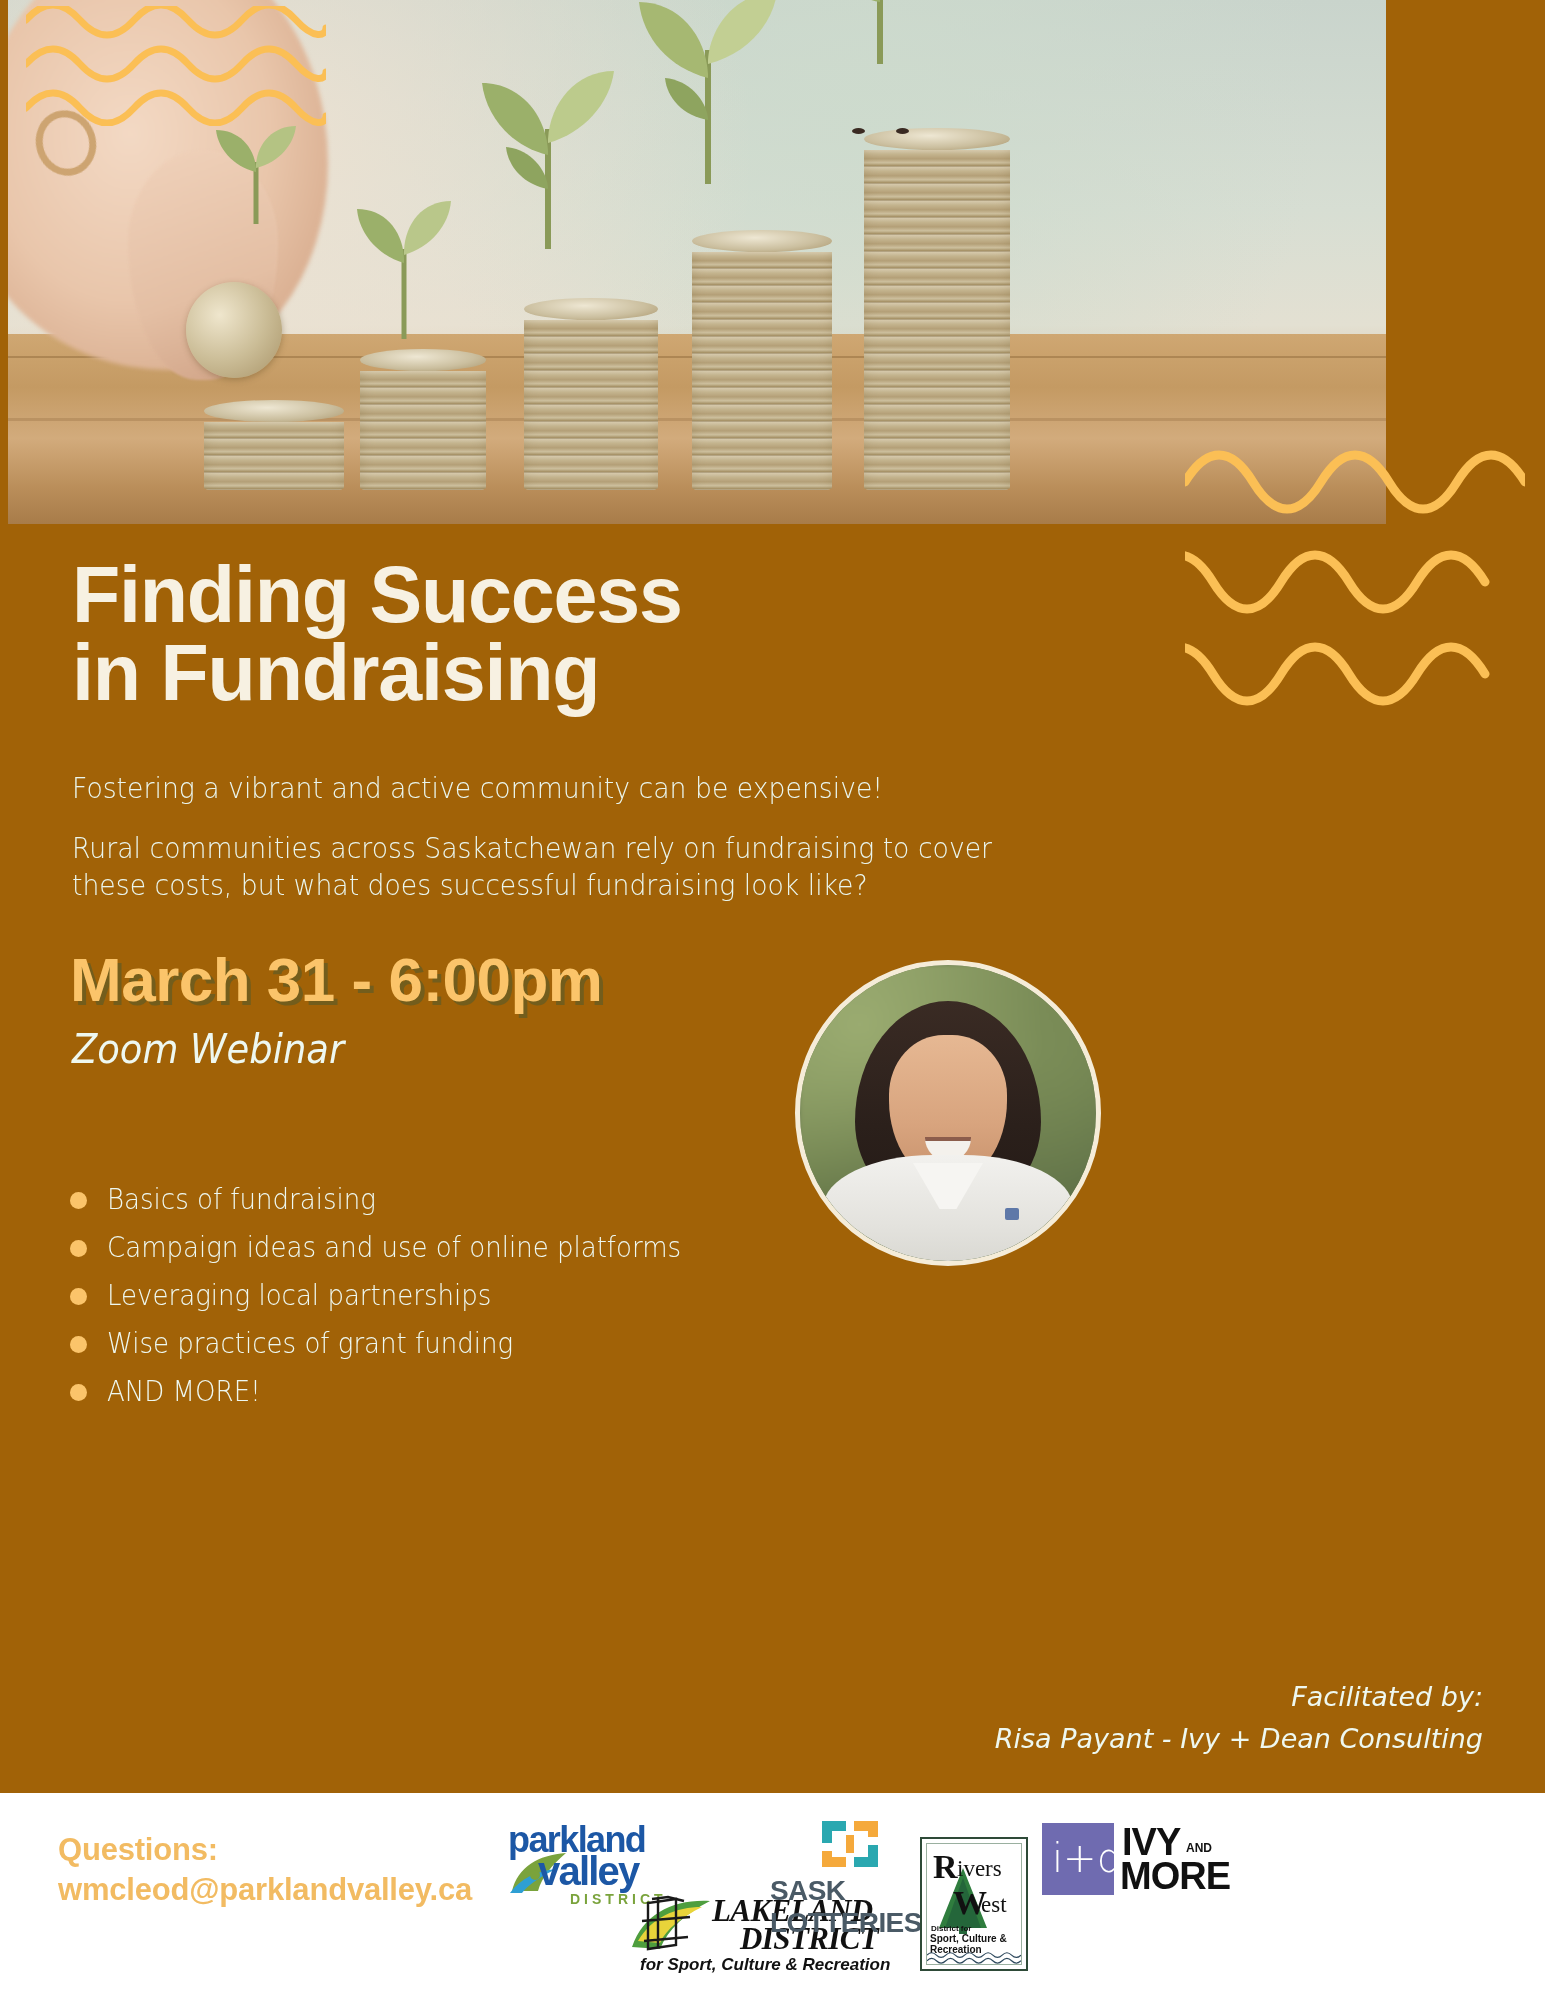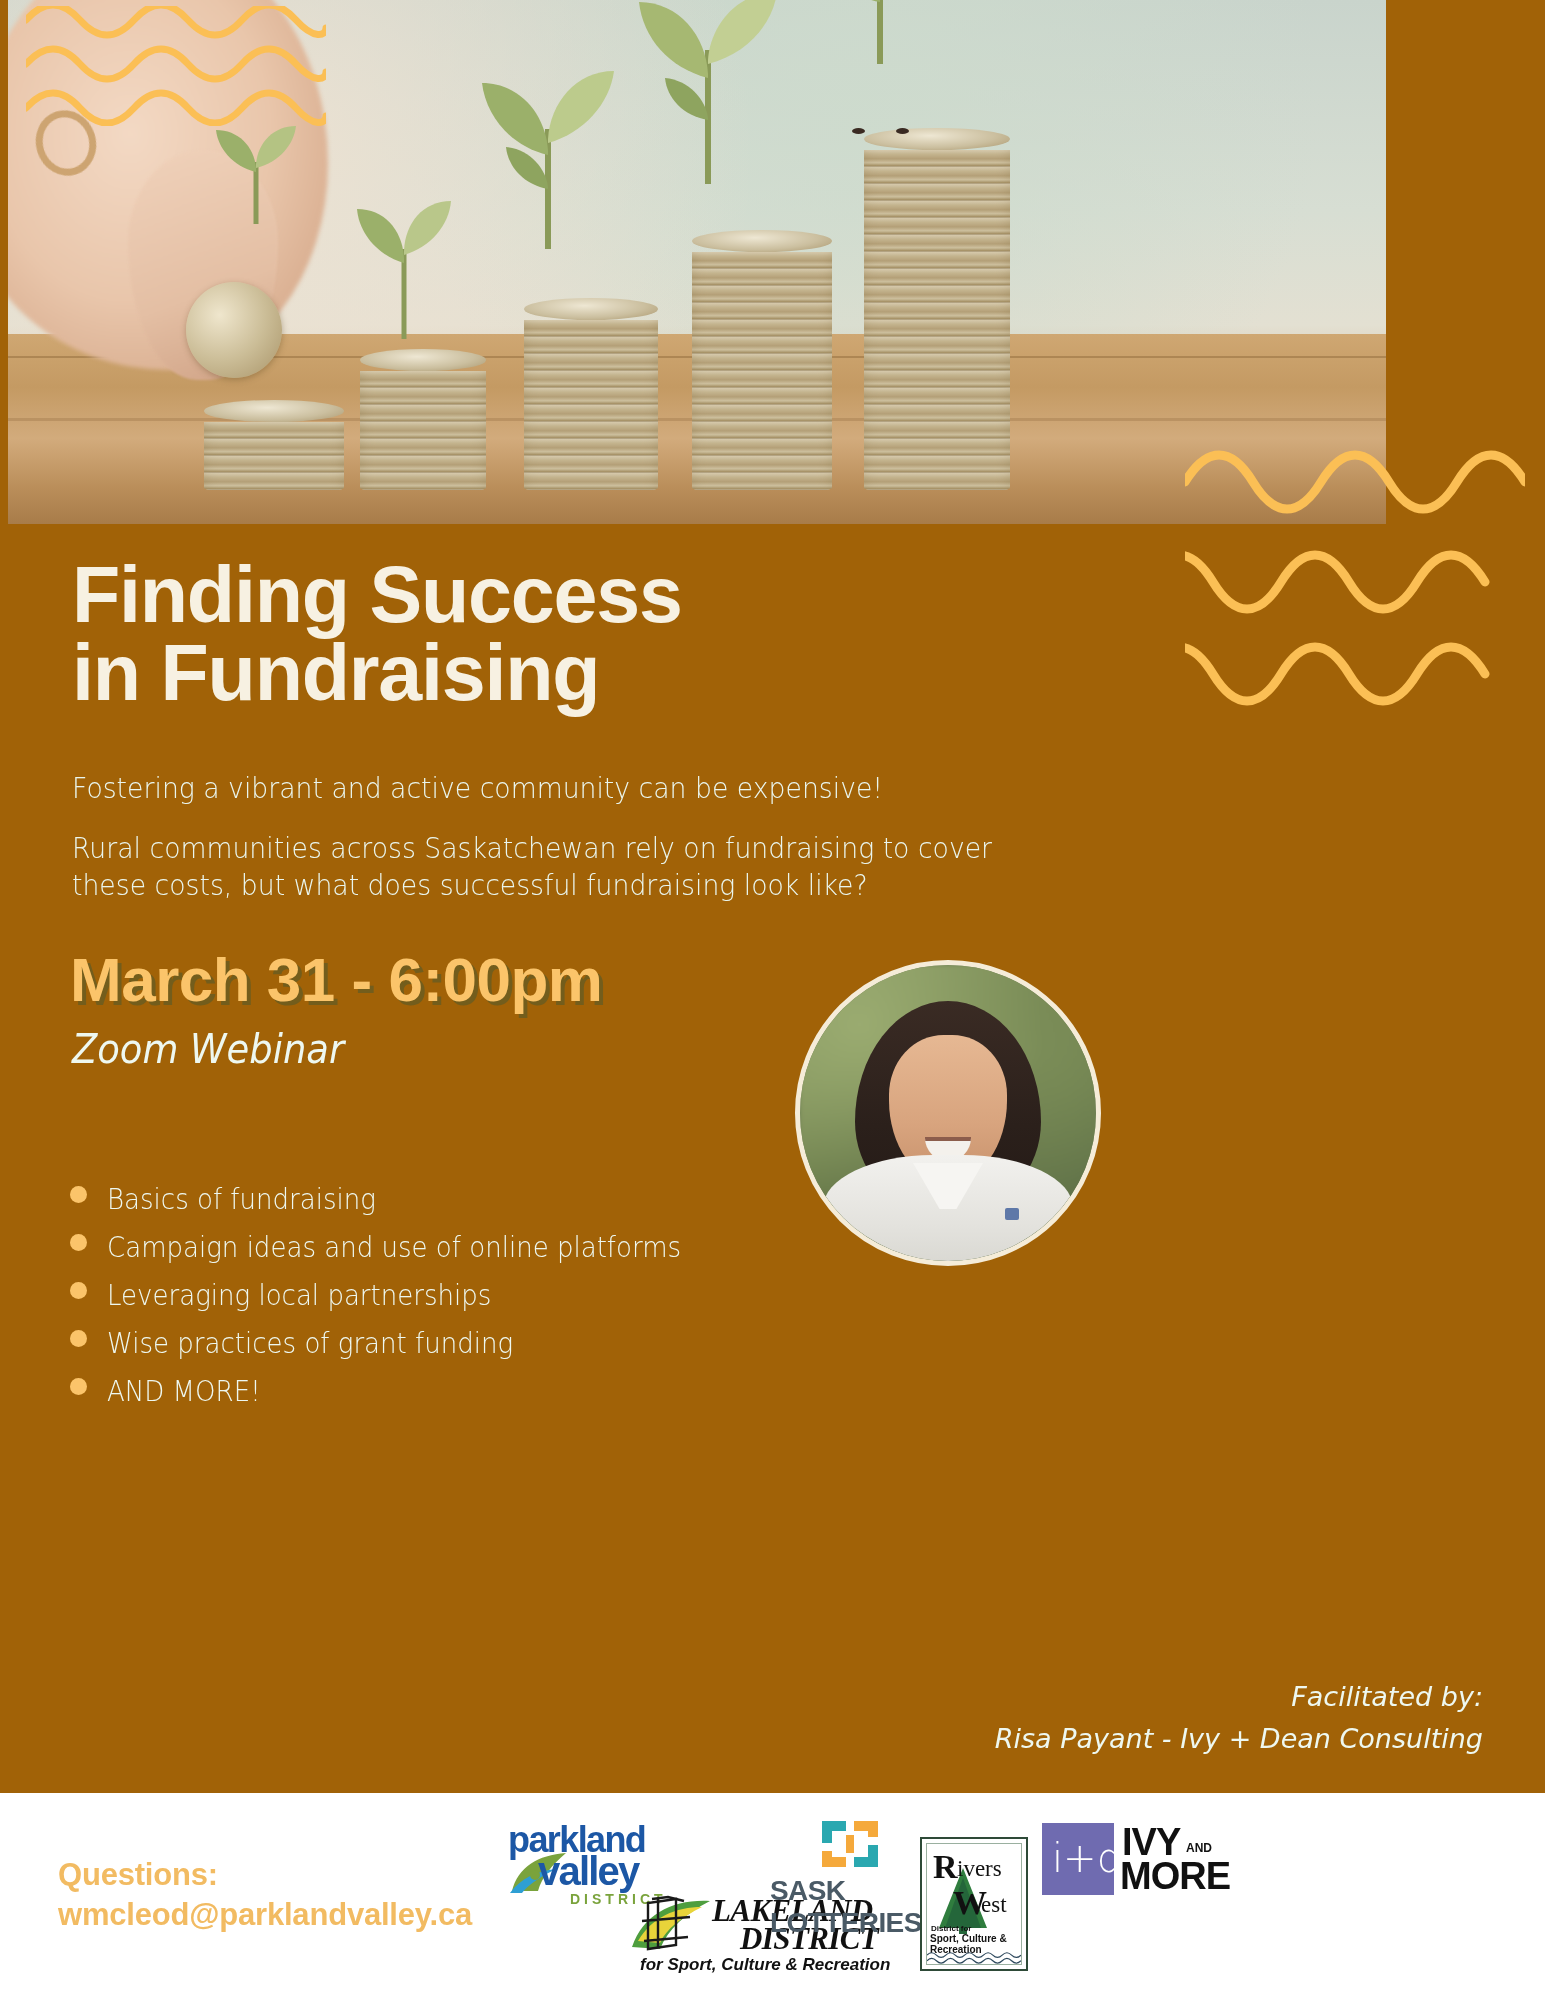--- a/index.html
+++ b/index.html
@@ -112,21 +112,21 @@
 
   .learn-head{
     position:absolute;left:70px;top:1128px;
     color:#f7f1e2;font-weight:700;font-size:40px;letter-spacing:-.3px;
   }
   .bullets{
     position:absolute;left:62px;top:1186px;width:740px;
     list-style:none;margin:0;padding:0;
   }
   .bullets li{
-    display:flex;gap:20px;
+    display:flex;align-items:center;gap:20px;
     color:#eef8f0;font-size:28px;font-weight:300;line-height:1.0;
     margin-bottom:20px;
     font-family:"DejaVu Sans", sans-serif;
   }
   .dot{
     width:17px;height:17px;border-radius:50%;background:#fbc46a;flex:0 0 auto;
     margin-left:8px;
   }
   .bul-txt{transform:scaleX(.93);transform-origin:left center;white-space:nowrap;}
 
@@ -178,21 +178,21 @@
     position:absolute;right:62px;top:1676px;text-align:right;
     color:#eef8f0;font-size:27px;font-style:italic;font-weight:300;
     font-family:"DejaVu Sans", sans-serif;line-height:1.55;
   }
 
   
   .footer{
     position:absolute;left:0;bottom:0;width:1545px;height:206px;background:#ffffff;
   }
   .questions{
-    position:absolute;left:58px;top:62px;
+    position:absolute;left:58px;top:37px;
     color:#f2bb62;font-weight:700;font-size:31px;line-height:1.30;letter-spacing:-.2px;
   }
 
   
   .pv{position:absolute;left:508px;top:22px;width:200px;height:92px;}
   .pv .pv1{position:absolute;left:0;top:4px;font-size:36px;font-weight:700;color:#1c57a5;letter-spacing:-1.6px;}
   .pv .pv2{position:absolute;left:30px;top:34px;font-size:40px;font-weight:700;color:#1c57a5;letter-spacing:-1.8px;}
   .pv .pv3{position:absolute;left:62px;top:76px;font-size:14px;font-weight:700;color:#7aa33c;letter-spacing:4px;}
   .pv-swoosh{position:absolute;left:0px;top:36px;width:62px;height:44px;}
 

